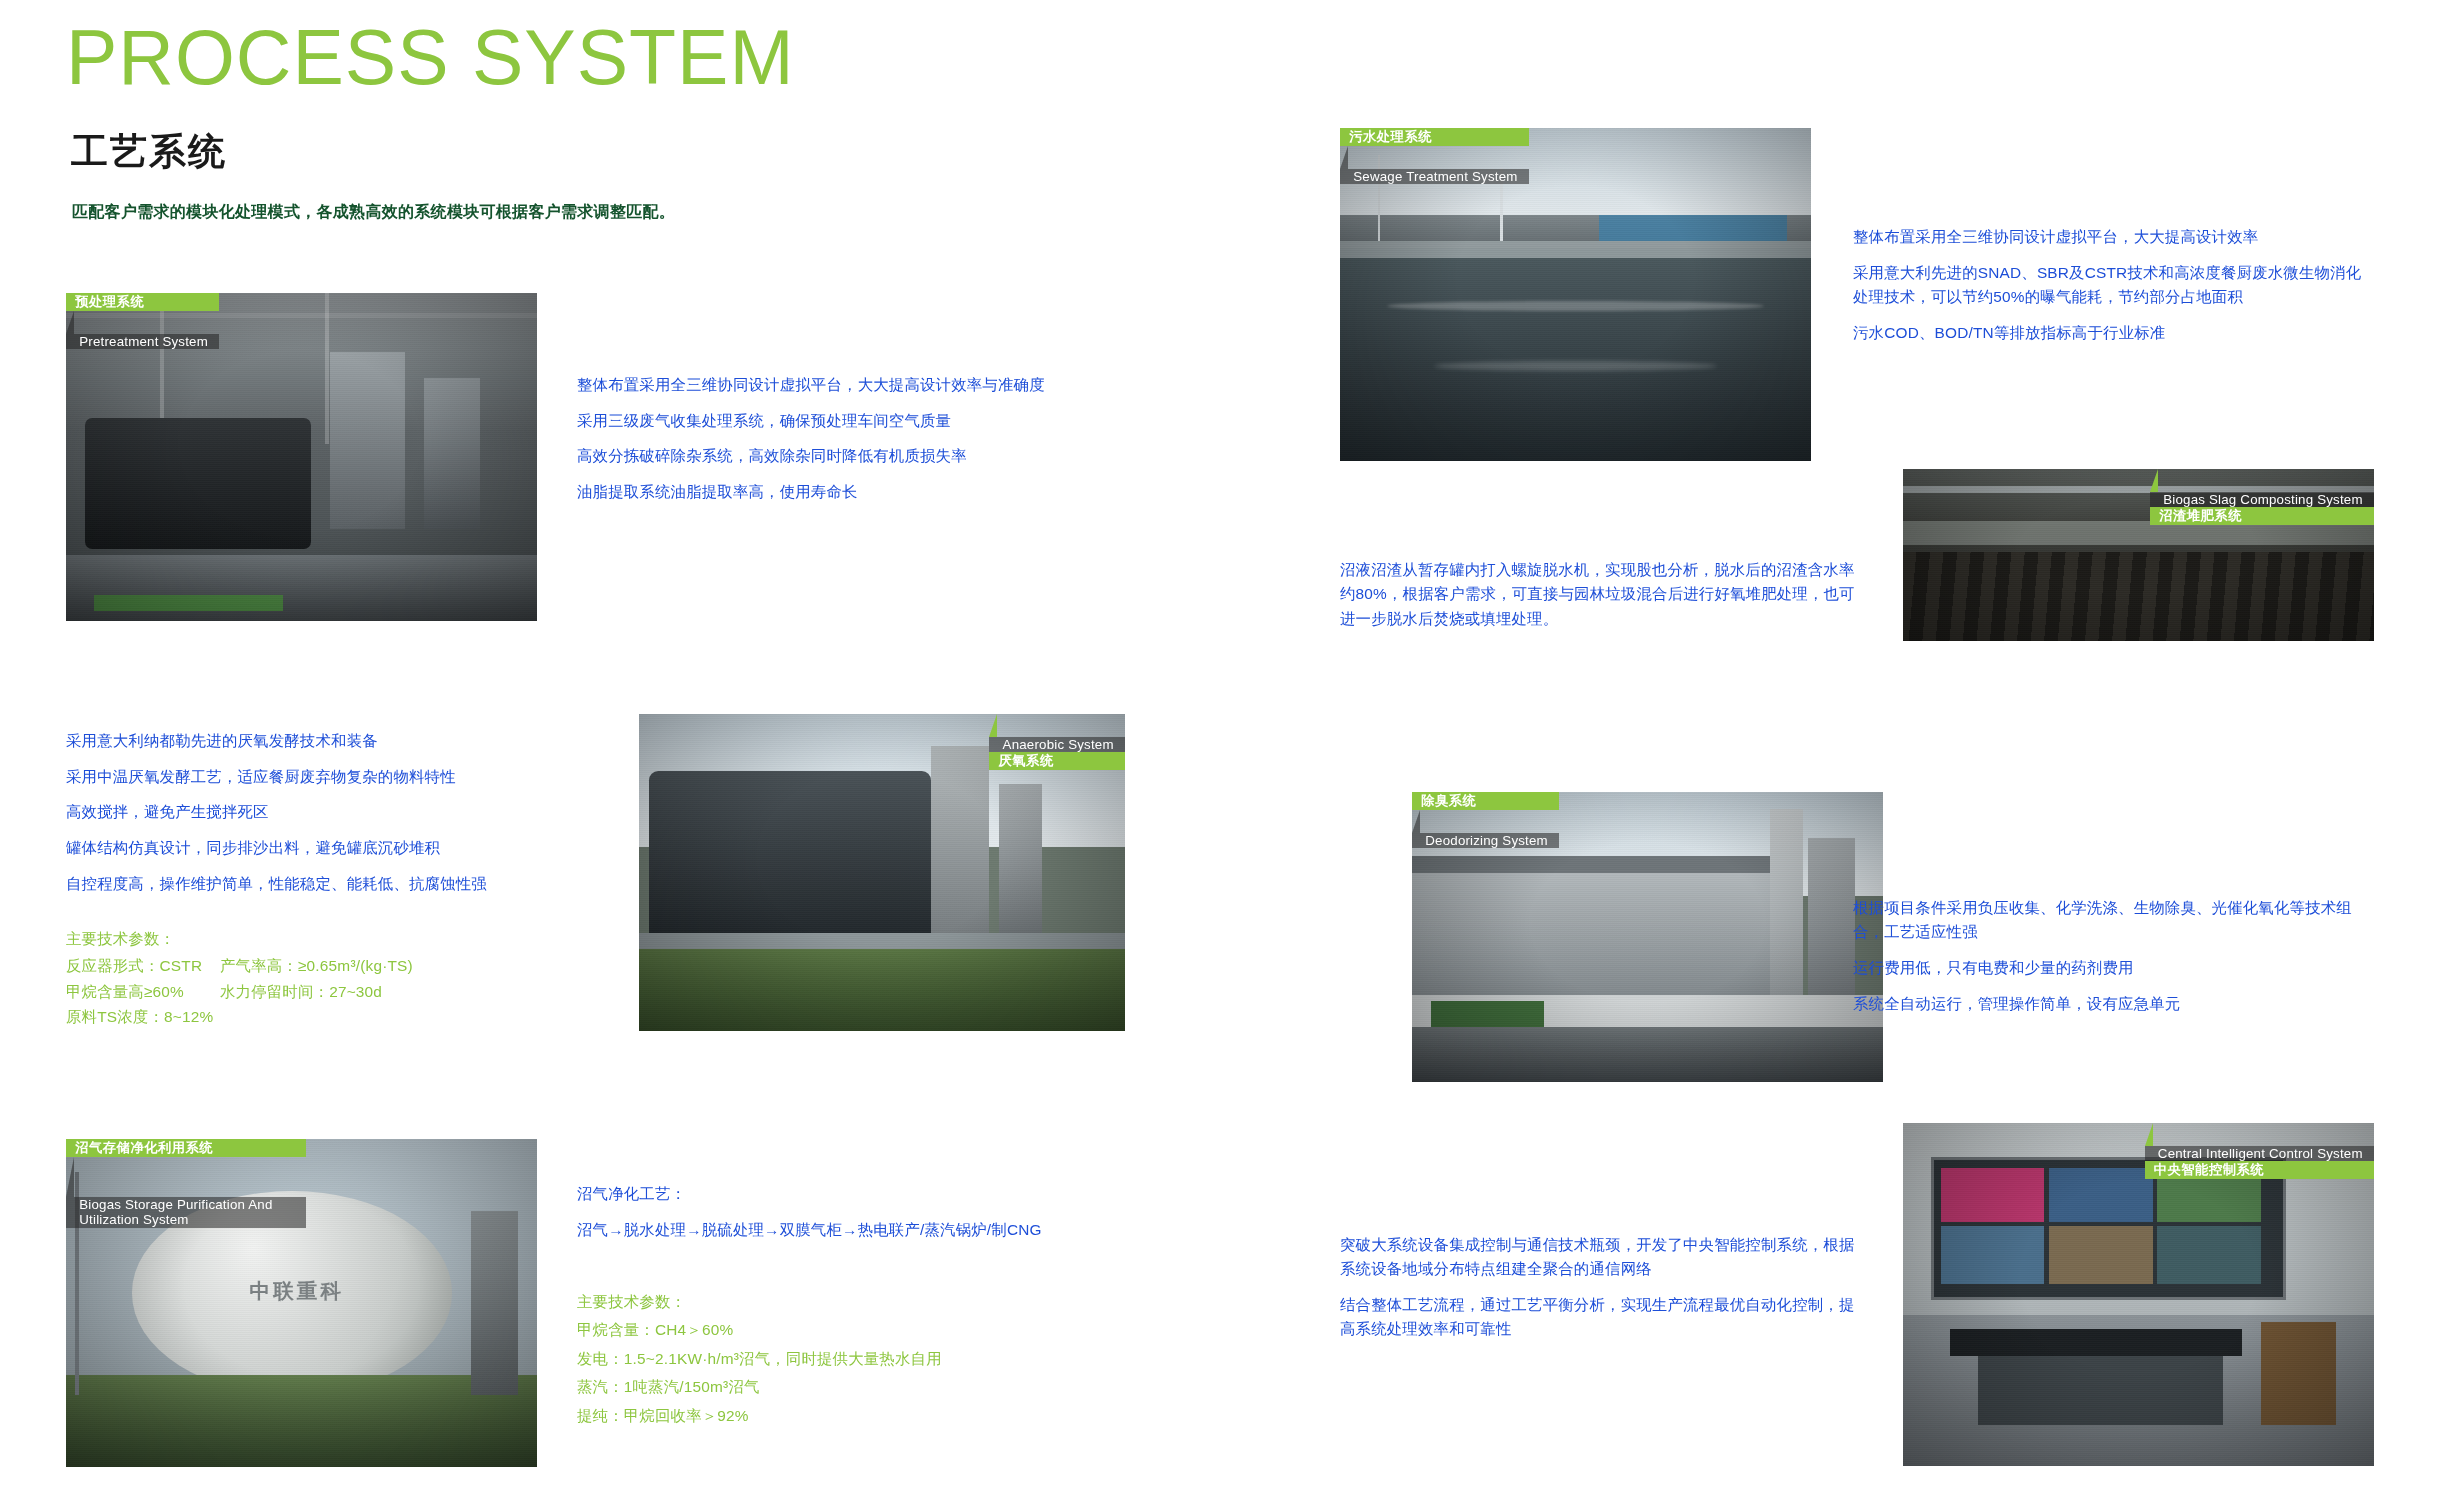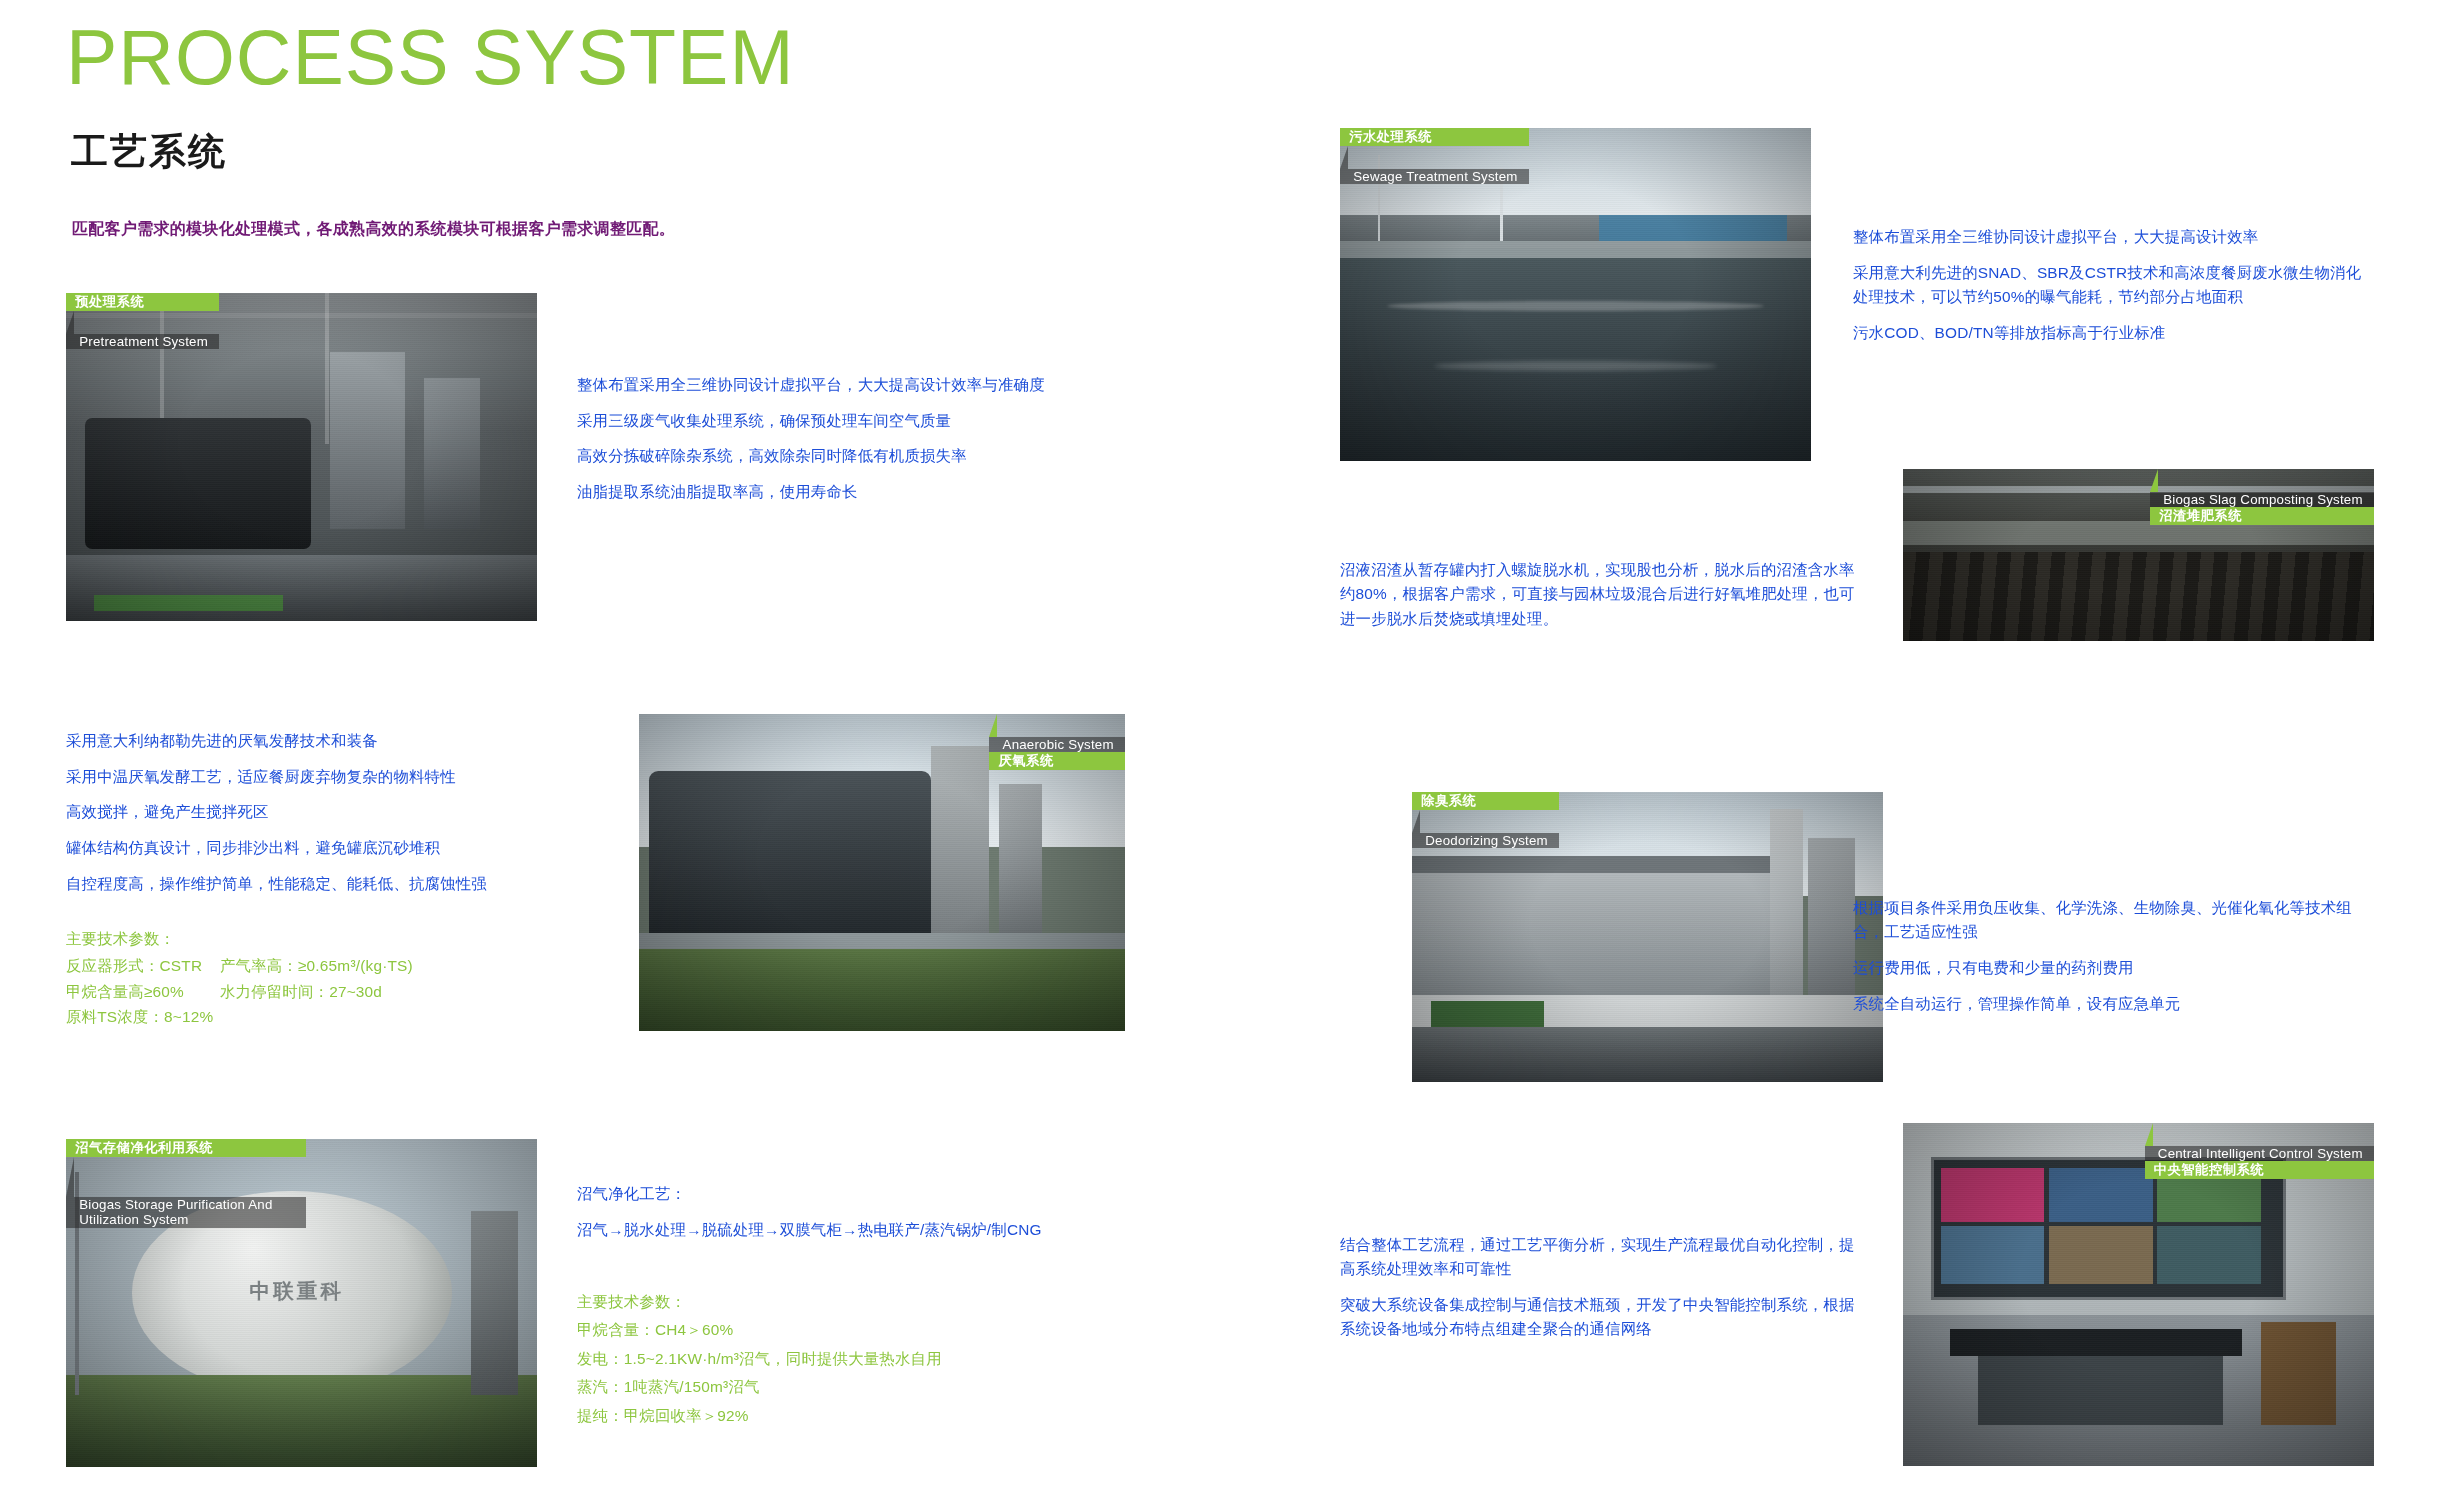--- a/index.html
+++ b/index.html
@@ -41,24 +41,23 @@
     color: #1a1a1a;
     letter-spacing: 2px;
     white-space: nowrap;
   }
   .subtitle {
     position: absolute;
     left: 72px;
     top: 202px;
     font-size: 16px;
     font-weight: bold;
-    color: #701a75;
+    color: #14532d;
     letter-spacing: 0.3px;
     white-space: nowrap;
-    margin-top: 17px;
   }
 
   
   .photo {
     position: absolute;
     overflow: hidden;
     background: #6d7a70;
   }
   .photo .inner {
     position: absolute;
@@ -369,18 +368,18 @@
       <div class="vign"></div>
     </div>
     <div class="ribbon right rev">
       <span class="en">Central Intelligent Control System</span>
       <span class="cut-green-l"></span>
       <span class="cn">中央智能控制系统</span>
     </div>
   </div>
 
   <div class="textblock" style="left:1340px; top:1233px; width:517px;">
+    <p>突破大系统设备集成控制与通信技术瓶颈，开发了中央智能控制系统，根据系统设备地域分布特点组建全聚合的通信网络</p>
     <p>结合整体工艺流程，通过工艺平衡分析，实现生产流程最优自动化控制，提高系统处理效率和可靠性</p>
-    <p>突破大系统设备集成控制与通信技术瓶颈，开发了中央智能控制系统，根据系统设备地域分布特点组建全聚合的通信网络</p>
   </div>
 
 </div>
 
 
 </body></html>

